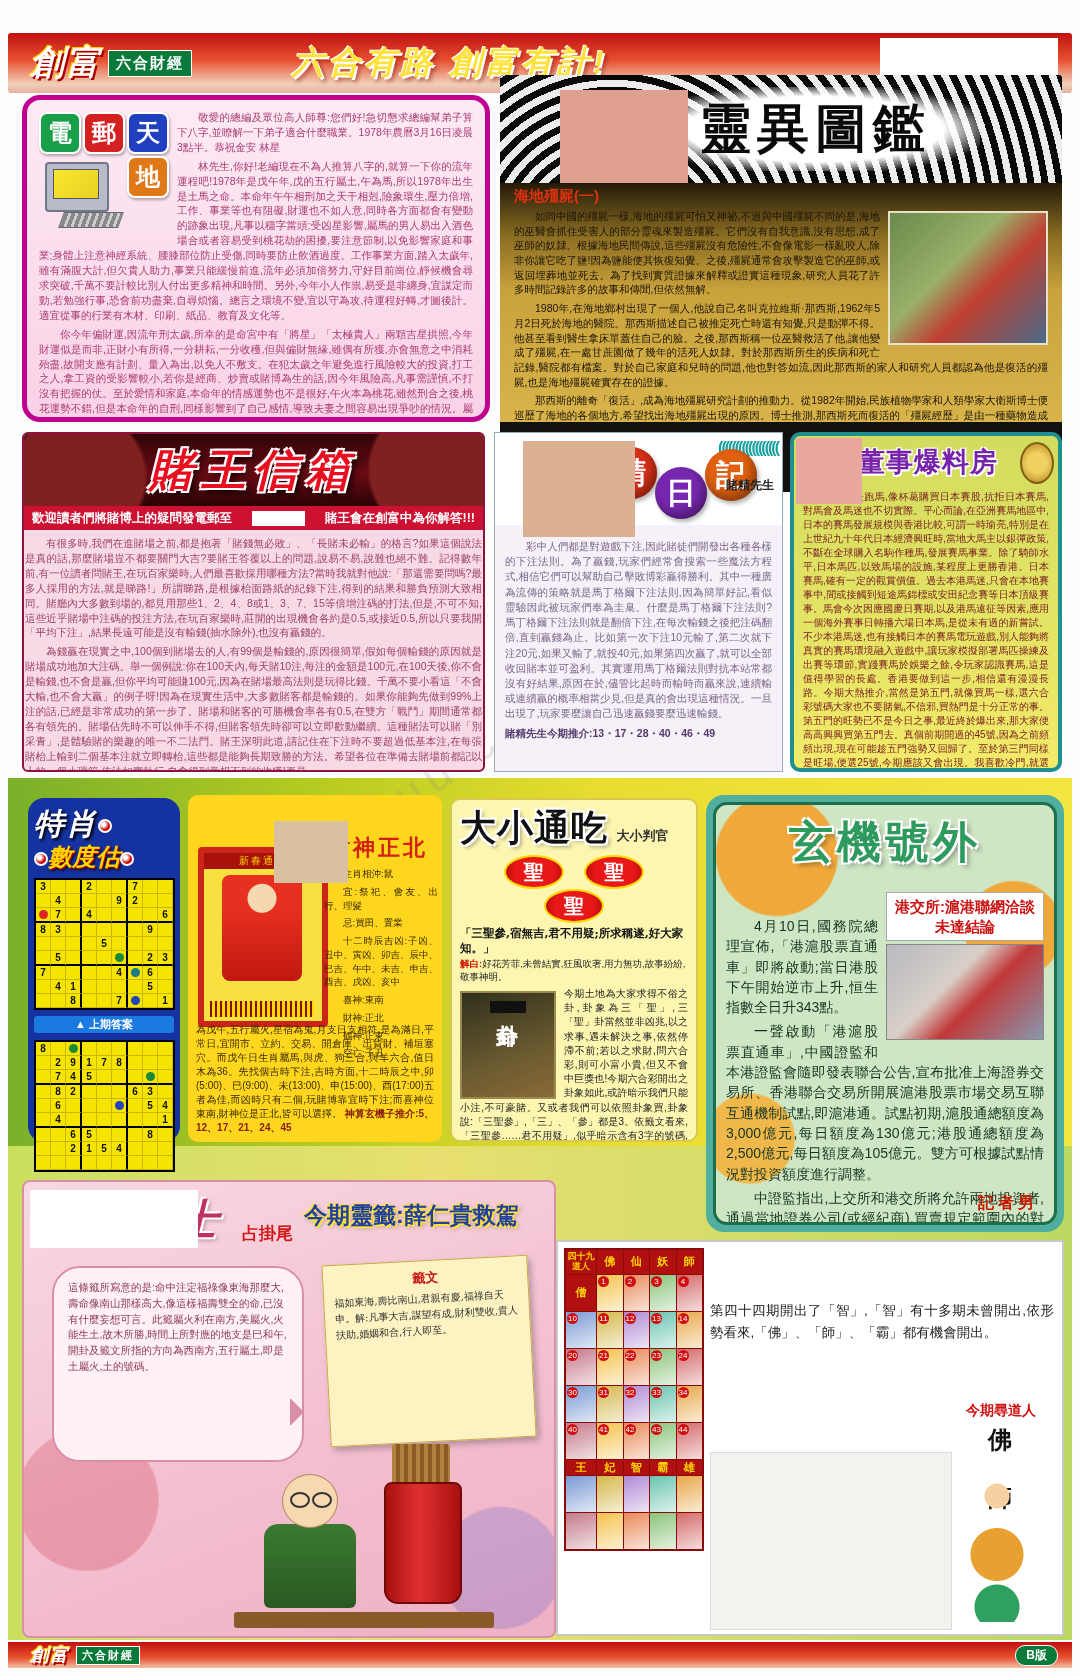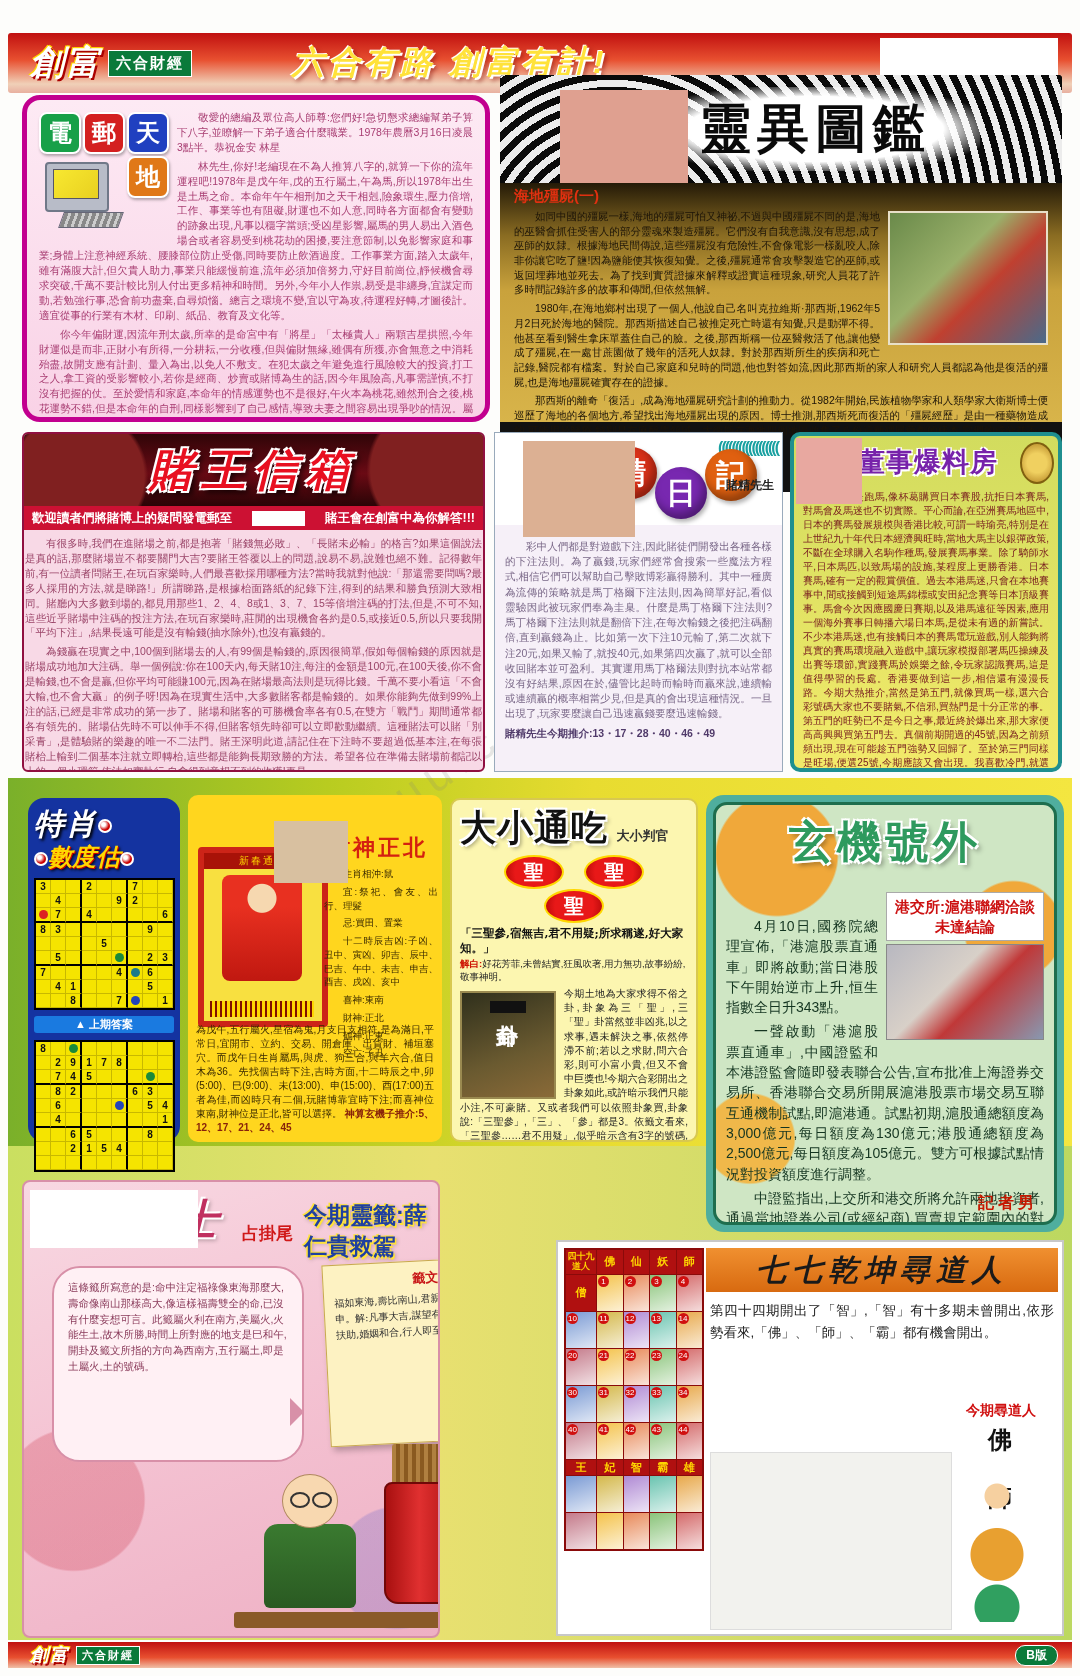--- a/index.html
+++ b/index.html
@@ -102,21 +102,21 @@
   
   .xuanji{left:706px;top:795px;width:358px;height:437px;background:#4fae9e;border-radius:18px;padding:7px;}
   .xj-inner{width:100%;height:100%;background:radial-gradient(circle at 18% 12%,#f0a83a 0 60px,transparent 62px),radial-gradient(circle at 88% 30%,#f0a83a 0 48px,transparent 50px),radial-gradient(circle at 10% 80%,#f0b84a 0 44px,transparent 46px),#cfe6c4;border:3px solid #1e6e4e;border-radius:14px;box-sizing:border-box;padding:6px 10px;overflow:hidden;position:relative;}
   .xj-title{text-align:center;font-size:44px;font-weight:bold;letter-spacing:4px;color:#2e9a5e;text-shadow:2px 2px 0 #fff,-2px -2px 0 #fff,2px -2px 0 #fff,-2px 2px 0 #fff,4px 4px 5px rgba(0,0,0,.35);margin:2px 0 4px;}
   .xj-text{font-size:14px;line-height:1.45;color:#143520;text-align:justify;margin-top:44px;}
   .xj-inset{float:right;width:158px;margin:16px 0 4px 8px;}
   .xj-inset-h{background:#fff;border:1px solid #aaa;color:#cc1111;font-size:15px;font-weight:bold;text-align:center;padding:4px 2px;line-height:1.3;}
   .xj-photo{width:158px;height:96px;background:linear-gradient(135deg,#b8b8c0,#d8d0c8 40%,#c03838 58%,#8898b0);border:1px solid #888;margin-top:3px;box-sizing:border-box;}
   .xj-byline{position:absolute;right:16px;bottom:8px;font-size:16px;font-weight:bold;color:#c81800;letter-spacing:4px;}
   
-  .jushi{left:22px;top:1180px;width:418px;height:458px;background:radial-gradient(circle at 12% 70%,rgba(200,40,60,.25) 0 70px,transparent 72px),radial-gradient(circle at 90% 85%,rgba(40,60,200,.18) 0 60px,transparent 62px),linear-gradient(160deg,#f8d8e2,#f4c2d2 50%,#eeb0c4);border-radius:8px;border:2px solid #d890a8;overflow:hidden;}
+  .jushi{left:22px;top:1180px;width:534px;height:458px;background:radial-gradient(circle at 12% 70%,rgba(200,40,60,.25) 0 70px,transparent 72px),radial-gradient(circle at 90% 85%,rgba(40,60,200,.18) 0 60px,transparent 62px),linear-gradient(160deg,#f8d8e2,#f4c2d2 50%,#eeb0c4);border-radius:8px;border:2px solid #d890a8;overflow:hidden;}
   .js-censor{position:absolute;left:6px;top:8px;width:168px;height:58px;background:#fff;z-index:3;}
   .js-title{position:absolute;left:110px;top:10px;font-size:42px;font-weight:bold;font-style:italic;color:#c03060;text-shadow:2px 2px 0 #fff,-2px -2px 0 #fff,3px 3px 4px rgba(0,0,0,.3);}
   .js-script{position:absolute;left:218px;top:40px;font-size:17px;font-weight:bold;color:#d01818;font-family:"DejaVu Serif",serif;}
   .js-sign{position:absolute;left:280px;top:18px;font-size:23px;font-weight:bold;color:#2040a0;text-shadow:1.5px 1.5px 0 #ffe23a,-1.5px -1.5px 0 #ffe23a,2px 2px 4px rgba(0,0,0,.3);}
   .js-bubble{position:absolute;left:28px;top:84px;width:252px;height:196px;background:#fff0f4;border:2px solid #d890a8;border-radius:28px;padding:12px 14px;font-size:10.5px;line-height:1.5;color:#8a3a5a;box-sizing:border-box;}
   .js-bubble:after{content:"";position:absolute;right:-16px;bottom:34px;width:0;height:0;border:14px solid transparent;border-left-color:#d890a8;}
   .js-note{position:absolute;left:302px;top:78px;width:206px;height:182px;background:#fdf2c2;border:1px solid #c8a850;transform:rotate(-3deg);padding:8px 10px;box-sizing:border-box;box-shadow:3px 4px 6px rgba(0,0,0,.25);}
   .js-note-t{color:#c81818;font-weight:bold;font-size:13px;text-align:center;margin-bottom:4px;font-family:"DejaVu Serif",serif;}
   .js-note-b{font-size:10px;line-height:1.6;color:#333;font-family:"DejaVu Serif",serif;}
   .js-man{position:absolute;left:232px;top:292px;width:110px;height:150px;}
@@ -619,23 +619,20 @@
         <div class="qq-cell qq-card" style="background: linear-gradient(160deg, rgb(212, 184, 74), rgb(255, 255, 255) 130%);"></div>
         <div class="qq-cell qq-card" style="background: linear-gradient(160deg, rgb(176, 138, 212), rgb(255, 255, 255) 130%);"></div>
         <div class="qq-cell qq-card" style="background: linear-gradient(160deg, rgb(106, 196, 176), rgb(255, 255, 255) 130%);"></div>
         <div class="qq-cell qq-card" style="background: linear-gradient(160deg, rgb(232, 168, 74), rgb(255, 255, 255) 130%);"></div>
         <div class="qq-cell qq-card" style="background: linear-gradient(160deg, rgb(196, 122, 138), rgb(255, 255, 255) 130%);"></div>
         <div class="qq-cell qq-card" style="background: linear-gradient(160deg, rgb(244, 194, 74), rgb(255, 255, 255) 130%);"></div>
         <div class="qq-cell qq-card" style="background: linear-gradient(160deg, rgb(232, 138, 90), rgb(255, 255, 255) 130%);"></div>
         <div class="qq-cell qq-card" style="background: linear-gradient(160deg, rgb(138, 196, 122), rgb(255, 255, 255) 130%);"></div>
         <div class="qq-cell qq-card" style="background: linear-gradient(160deg, rgb(212, 106, 106), rgb(255, 255, 255) 130%);"></div>
       </div>
-    <div class="qq-banner">
-      <span class="qq-title">七七乾坤尋道人</span>
-    </div>
     <div class="qq-body">第四十四期開出了「智」,「智」有十多期未曾開出,依形勢看來,「佛」、「師」、「霸」都有機會開出。</div>
     <div class="qq-empty"></div>
     <div class="qq-pick-label">今期尋道人</div>
     <div class="qq-picks">
       <span>佛</span>
       <span>師</span>
       <span>霸</span>
     </div>
     <div class="qq-fig"></div>
   </div>

